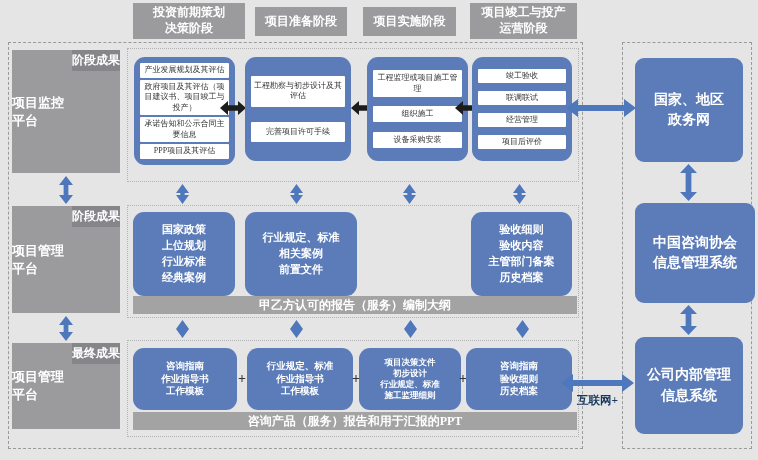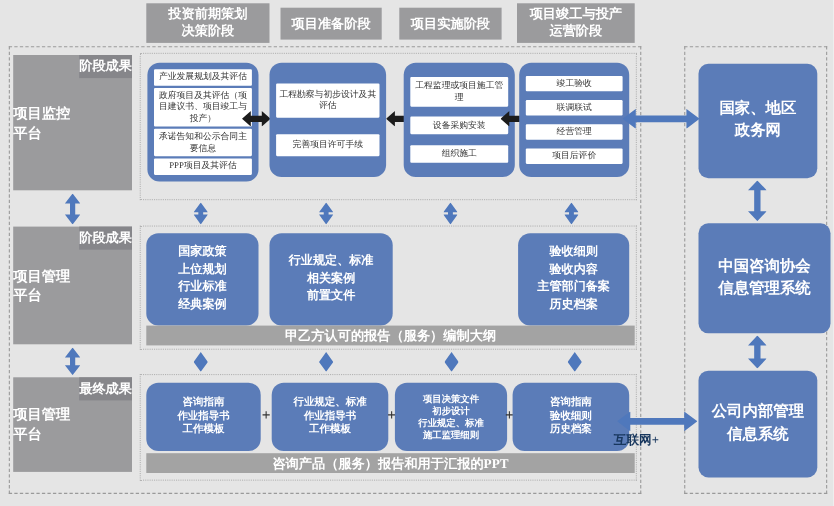--- a/index.html
+++ b/index.html
@@ -95,22 +95,22 @@
   <div class="abs bluebox" style="left:245px;top:57px;width:106px;height:104px">
     <div class="c-items">
       <div class="witem" style="padding:5px 3px">工程勘察与初步设计及其评估</div>
       <div class="witem" style="padding:5px 3px">完善项目许可手续</div>
     </div>
   </div>
   <div class="abs ha-black" style="left:351px;top:101px;width:26px;height:14px"></div>
   <div class="abs bluebox" style="left:367px;top:57px;width:101px;height:104px">
     <div class="c-items">
       <div class="witem" style="padding:3px 2px">工程监理或项目施工管理</div>
+      <div class="witem" style="padding:3px 2px">组织施工</div>
       <div class="witem" style="padding:3px 2px">设备采购安装</div>
-      <div class="witem" style="padding:3px 2px">组织施工</div>
     </div>
   </div>
   <div class="abs ha-black" style="left:455px;top:101px;width:26px;height:14px"></div>
   <div class="abs bluebox" style="left:472px;top:57px;width:100px;height:104px">
     <div class="c-items">
       <div class="witem">竣工验收</div>
       <div class="witem">联调联试</div>
       <div class="witem">经营管理</div>
       <div class="witem">项目后评价</div>
     </div>
@@ -177,15 +177,15 @@
 政务网</div>
   <div class="abs va" style="left:680px;top:164px;width:17px;height:37px"></div>
   <div class="abs extbox" style="left:635px;top:203px;width:120px;height:100px">中国咨询协会
 信息管理系统</div>
   <div class="abs va" style="left:680px;top:305px;width:17px;height:30px"></div>
   <div class="abs extbox" style="left:635px;top:337px;width:108px;height:97px">公司内部管理
 信息系统</div>
 
   <div class="abs ha-blue" style="left:566px;top:99px;width:70px;height:18px"></div>
   <div class="abs ha-blue" style="left:561px;top:374px;width:73px;height:18px"></div>
-  <div class="abs netlabel" style="left:558px;top:393px">互联网+</div>
+  <div class="abs netlabel" style="left:577px;top:393px">互联网+</div>
 
 </div>
 
 </body></html>

